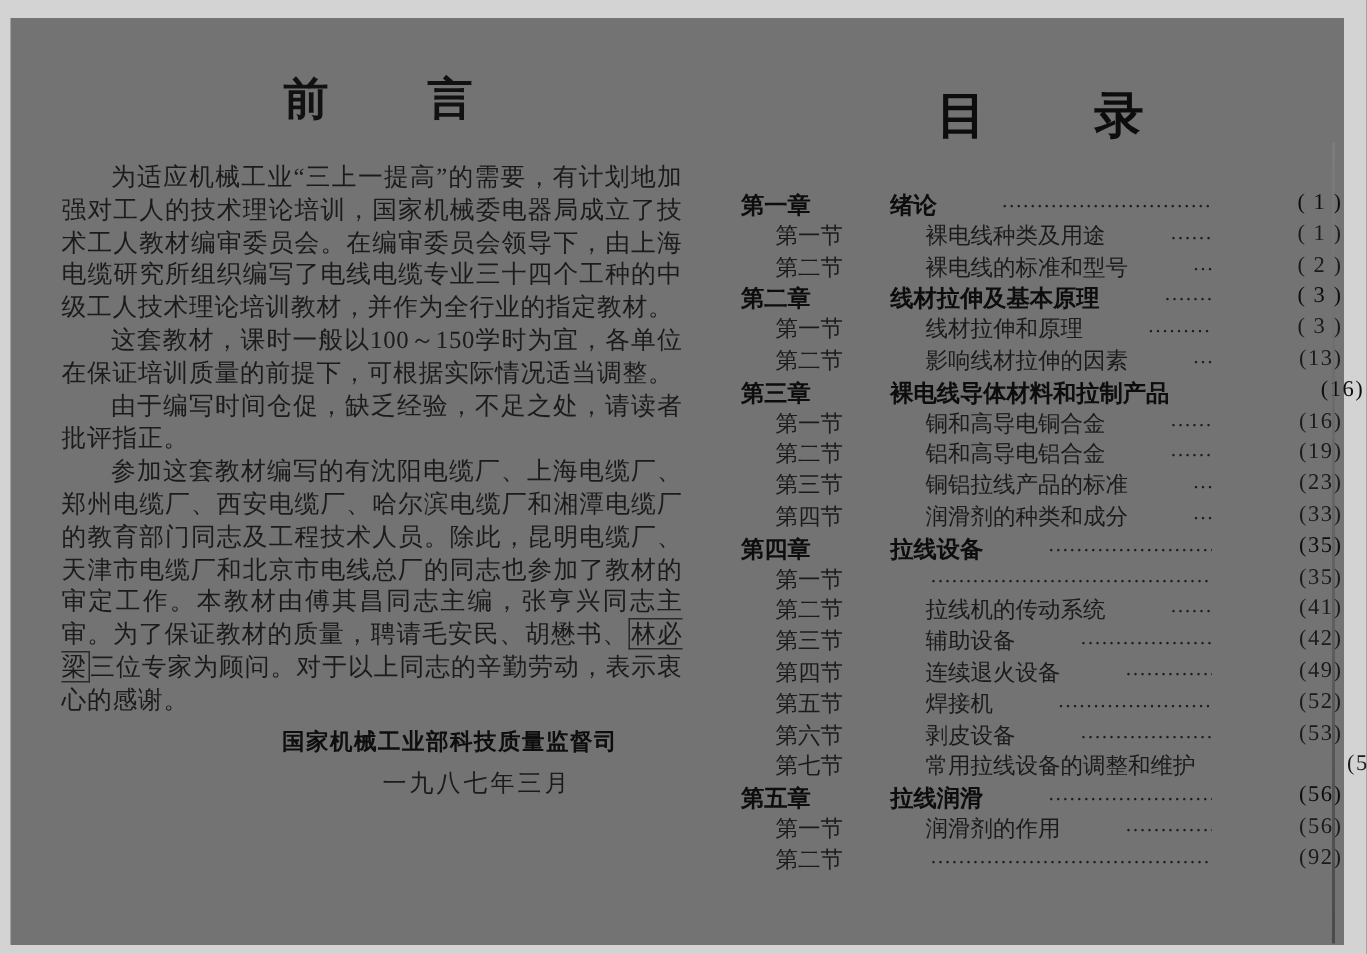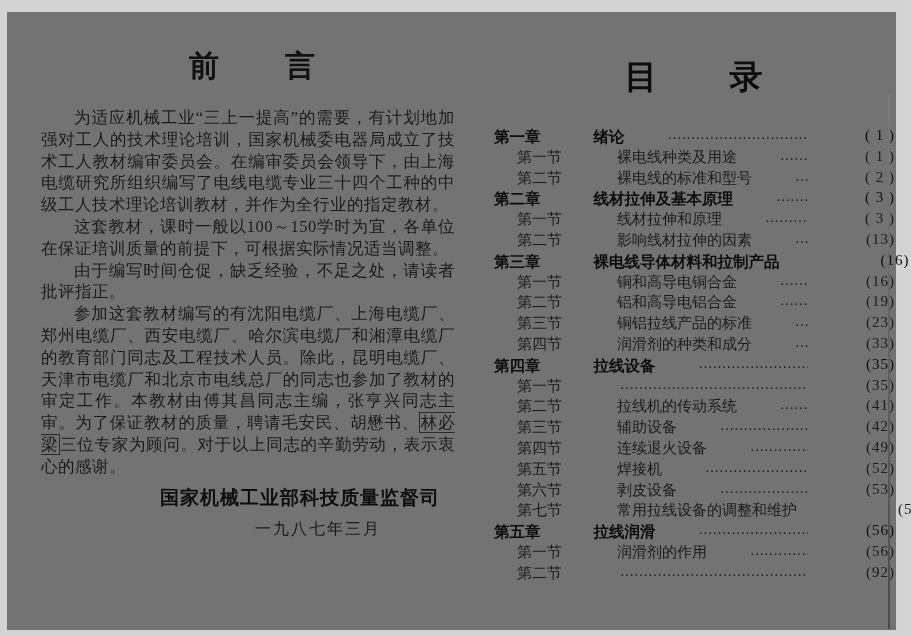--- a/index.html
+++ b/index.html
@@ -29,21 +29,21 @@
   }
   .preface p{
     margin:0;text-indent:2em;text-align:justify;
     font-size:16.5px;line-height:21.8px;letter-spacing:0.5px;
   }
   .boxed{
     border:1.5px solid #2a2a2a;padding:0 1px;
   }
   .signature{
     position:relative;left:52px;margin-top:7px;text-align:center;
-    font-weight:bold;font-size:19px;letter-spacing:1px;color:#0e0e0e;
+    font-weight:bold;font-size:15px;letter-spacing:1px;color:#0e0e0e;
   }
   .date{
     position:relative;left:70px;margin-top:8px;text-align:center;
     font-size:16px;letter-spacing:2px;
   }
   
   .toc{
     position:absolute;left:487px;top:43px;width:401px;
   }
   .toc h1{

